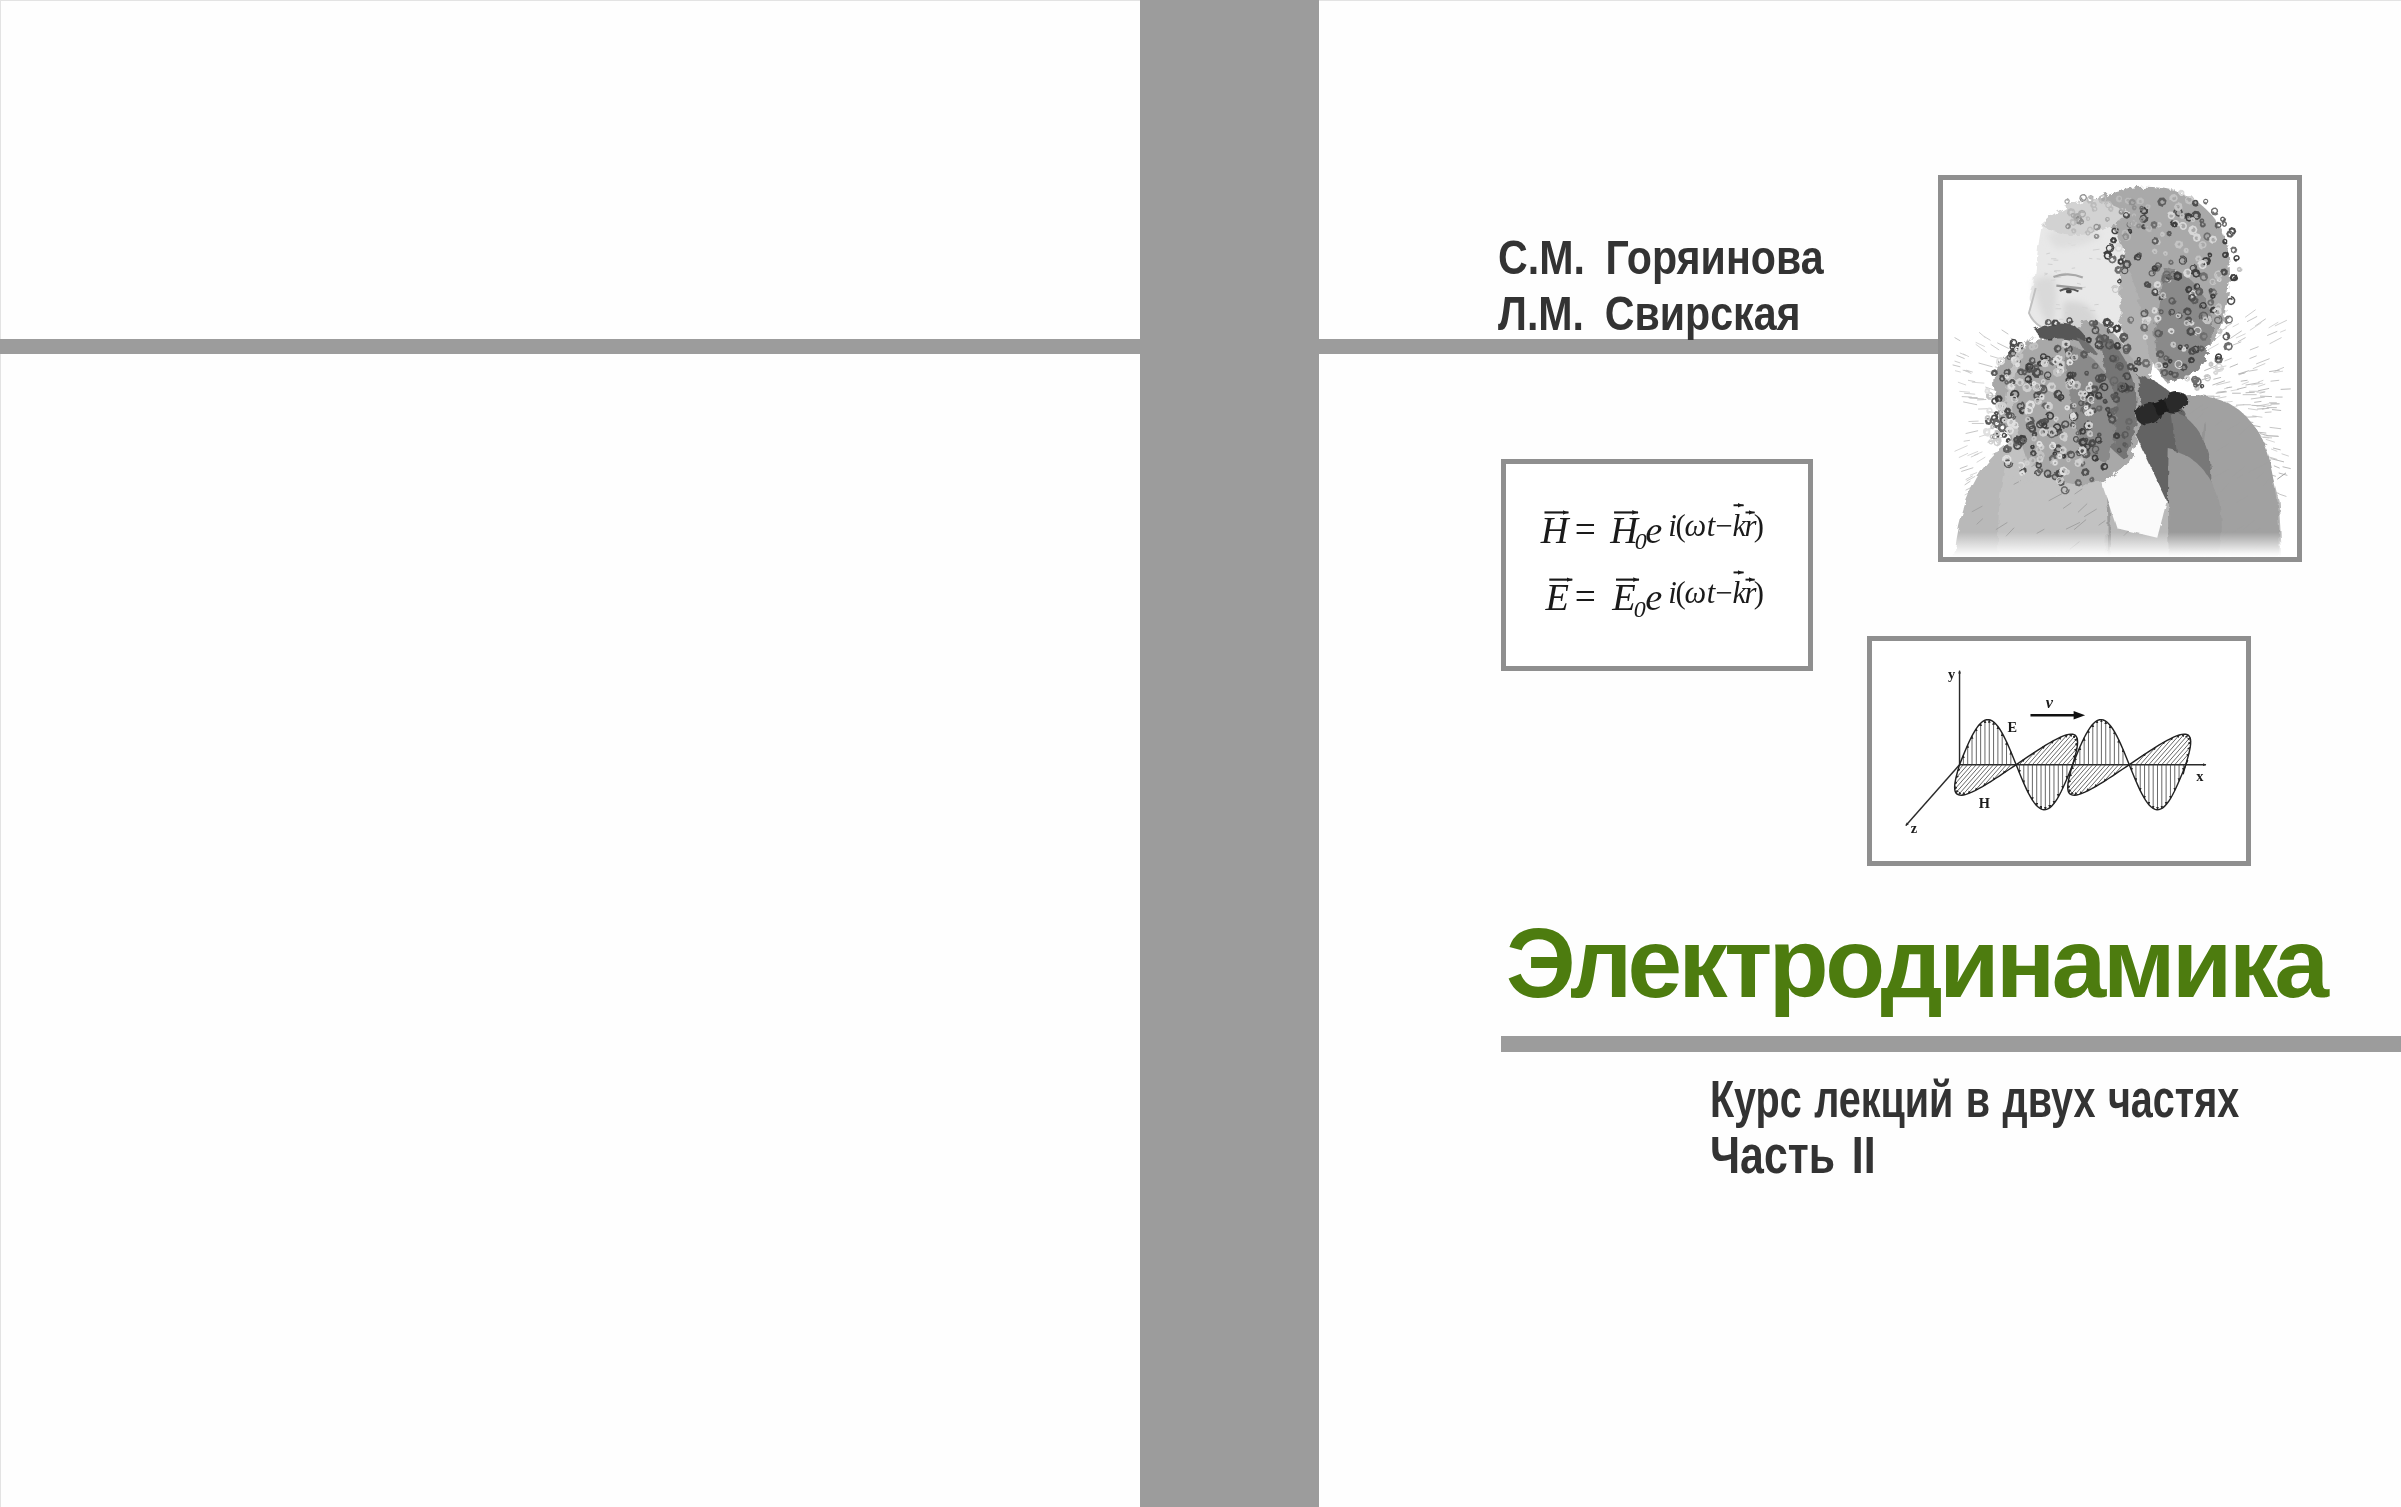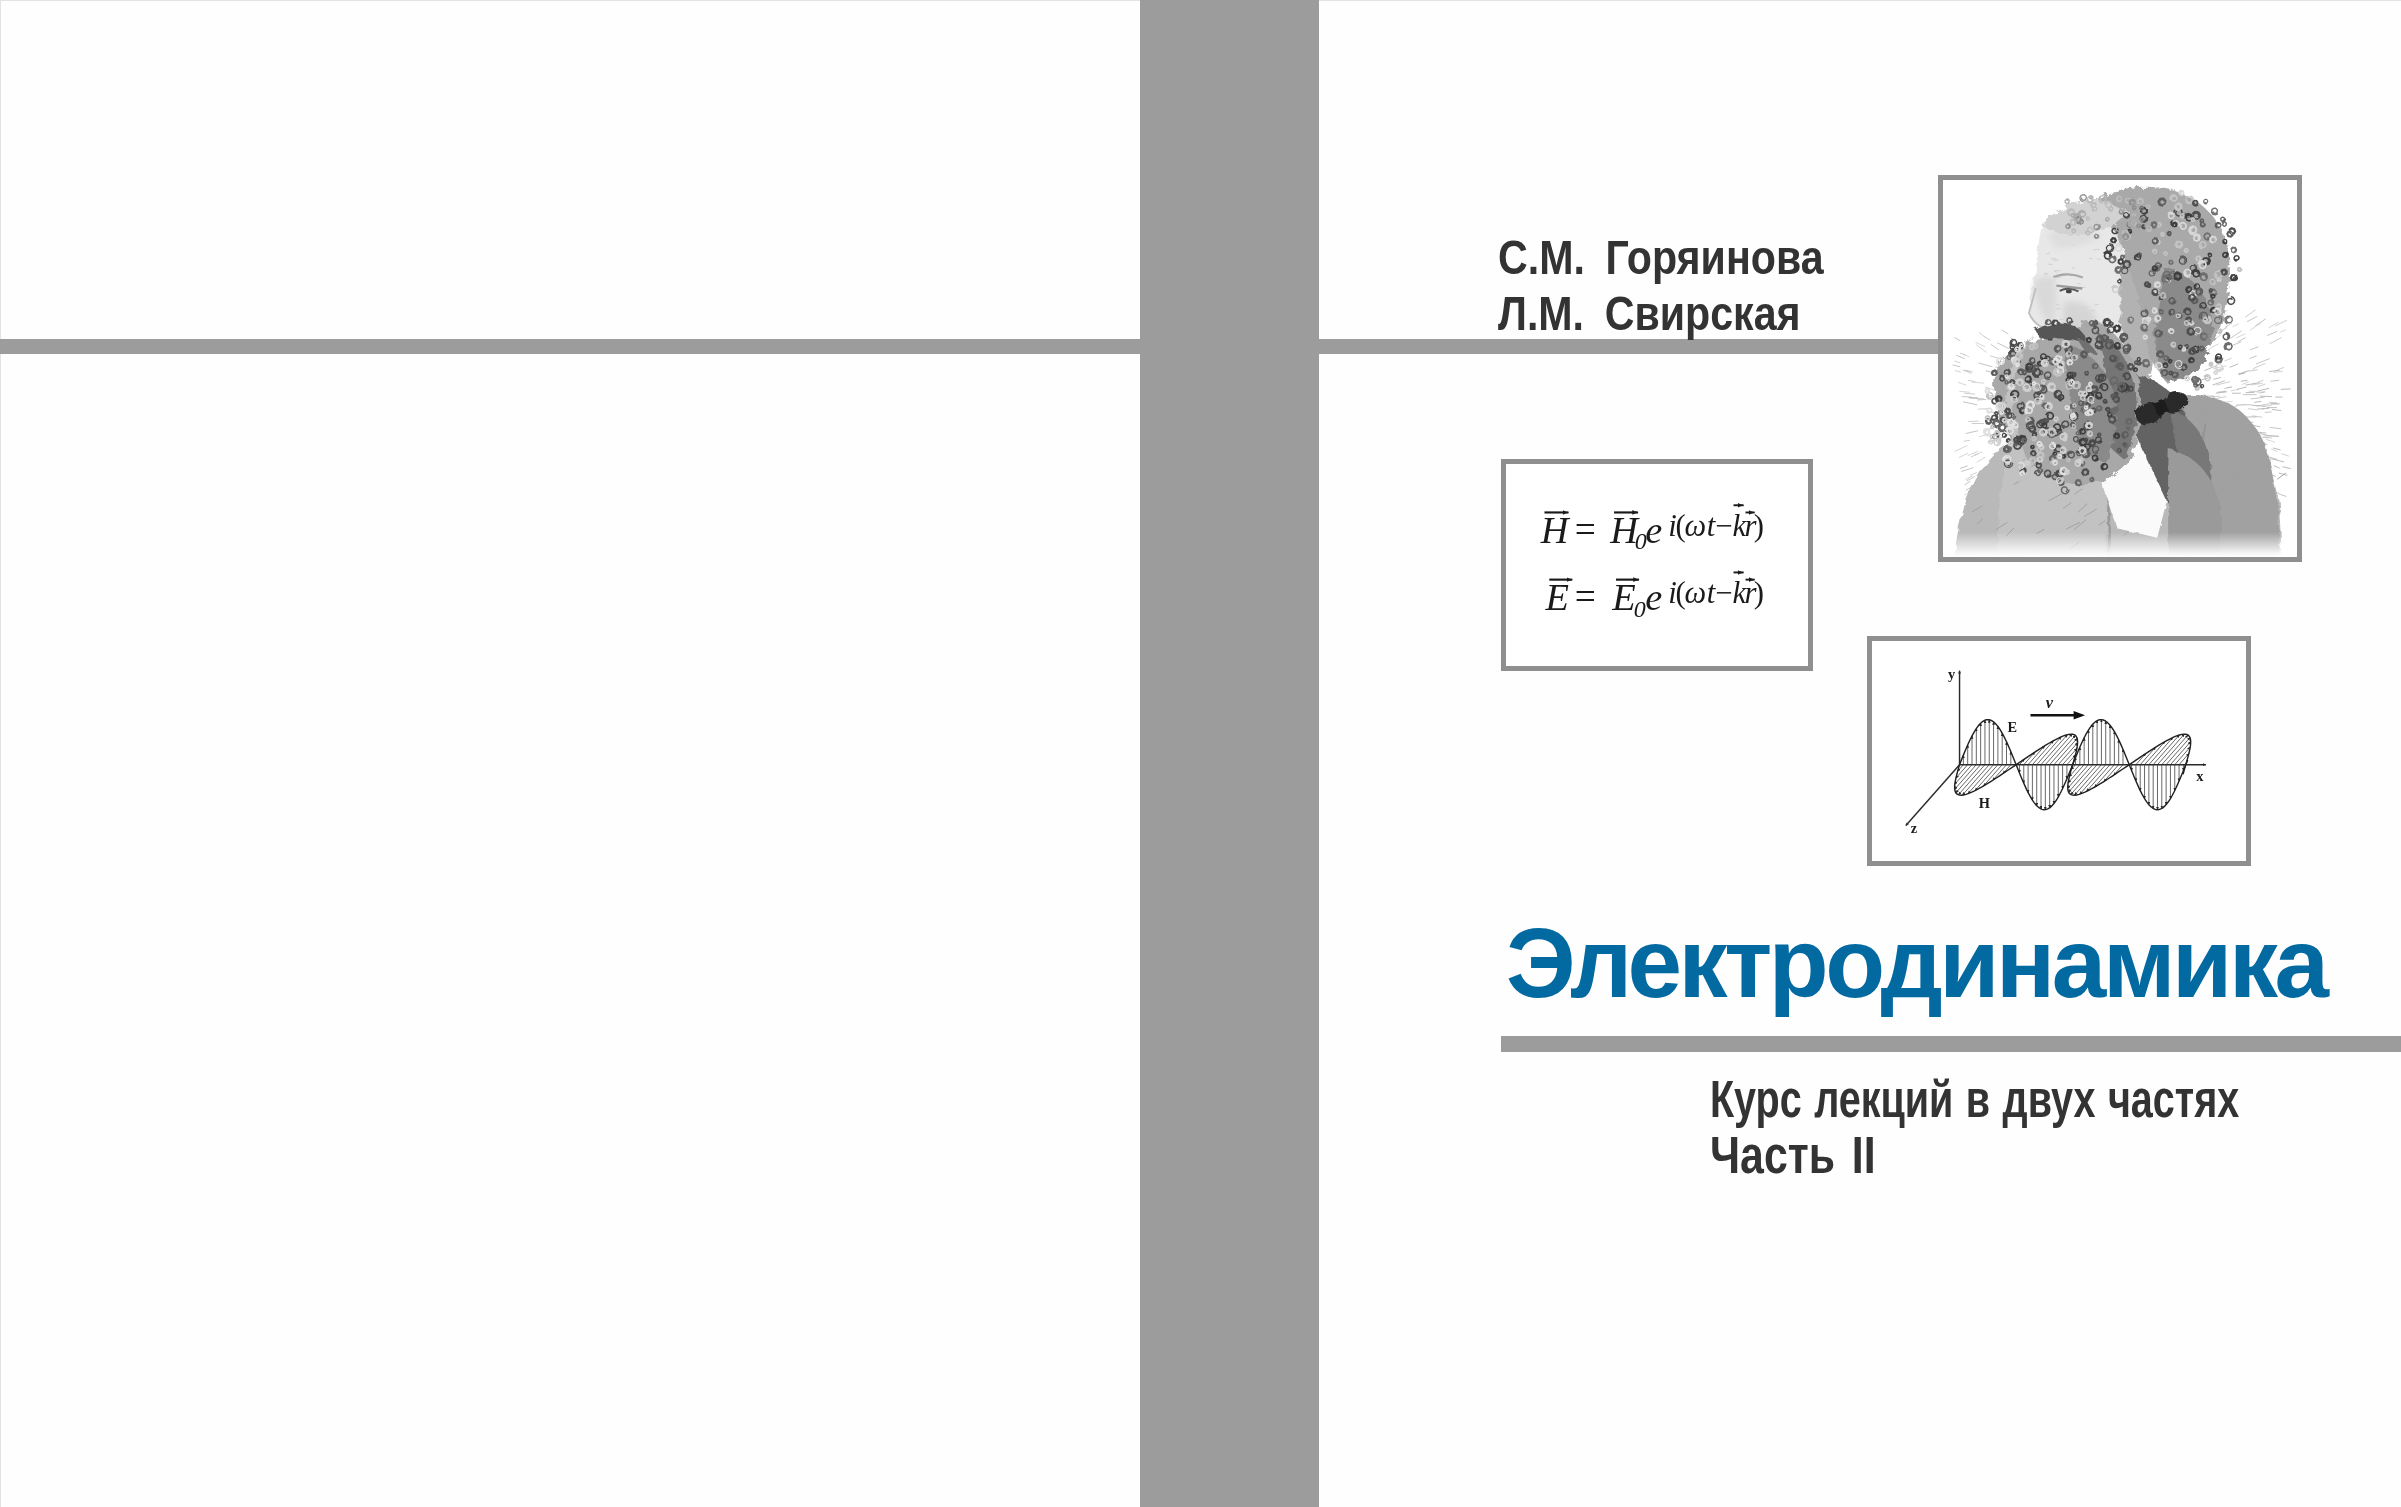--- a/index.html
+++ b/index.html
@@ -1276,21 +1276,21 @@
         <text x="158" y="80" font-size="30">y</text>
         <text x="676" y="292" font-size="30">x</text>
         <text x="80" y="400" font-size="30">z</text>
         <text x="282" y="190" font-size="30">E</text>
         <text x="222" y="348" font-size="30">H</text>
         <text x="362" y="140" font-size="34" font-style="italic">v</text>
       </g>
     </svg>
   </div>
 
-  <div class="abs" id="title" style="left:1506px;top:914px;font-size:98px;font-weight:bold;color:#0369a1;line-height:1;white-space:nowrap;letter-spacing:-3.4px;">Электродинамика</div>
+  <div class="abs" id="title" style="left:1506px;top:914px;font-size:98px;font-weight:bold;color:#4d7c0f;line-height:1;white-space:nowrap;letter-spacing:-3.4px;">Электродинамика</div>
 
   <div class="abs gray" style="left:1501px;top:1036px;width:940px;height:16.3px;"></div>
 
   <div class="abs" id="sub1" style="left:1710px;top:1074px;font-size:51px;font-weight:bold;color:#333;line-height:1;white-space:nowrap;word-spacing:1.9px;transform:scaleX(0.775);transform-origin:0 0;">Курс лекций в двух частях</div>
 
   <div class="abs" id="sub2" style="left:1710px;top:1130px;font-size:51px;font-weight:bold;color:#333;line-height:1;white-space:nowrap;word-spacing:5.8px;transform:scaleX(0.84);transform-origin:0 0;">Часть II</div>
 </div>
 
 
 </body></html>

